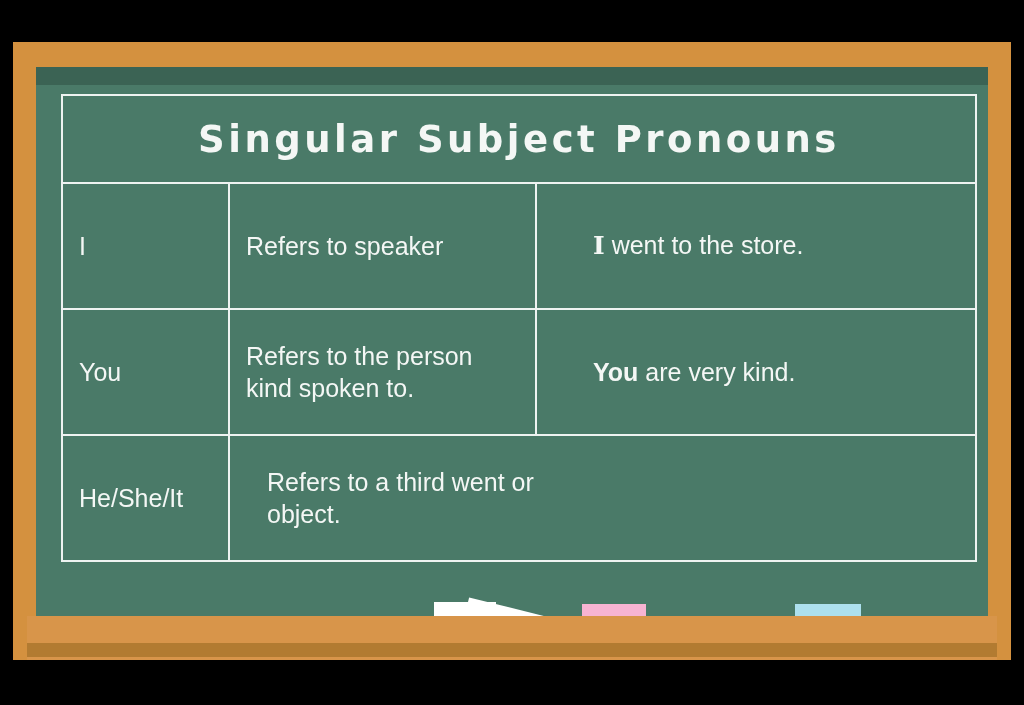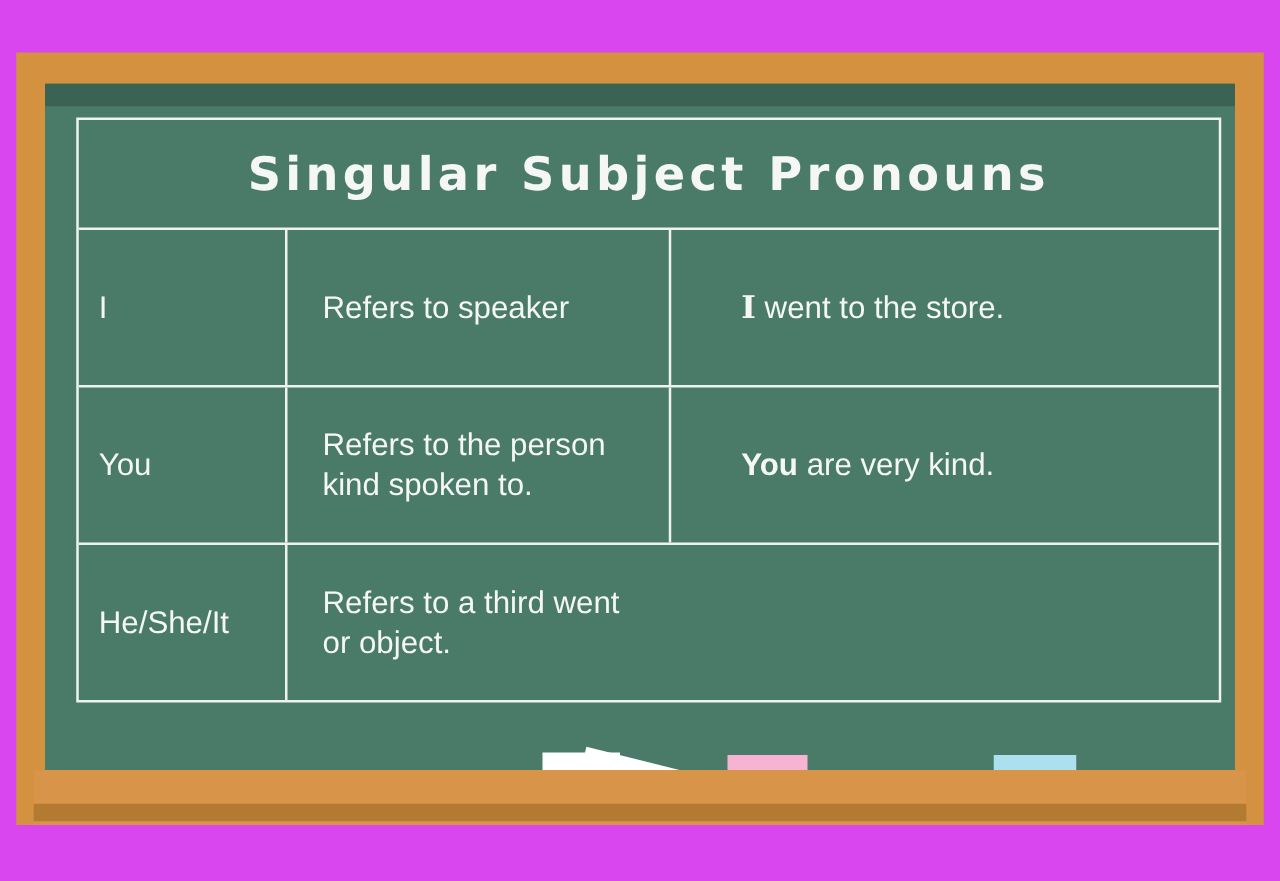--- a/index.html
+++ b/index.html
@@ -10,21 +10,21 @@
   }
   body {
     font-family: "Liberation Sans", sans-serif;
     -webkit-font-smoothing: antialiased;
   }
 
   #stage {
     position: relative;
     width: 1024px;
     height: 705px;
-    background: #d946ef;
+    background: #000000;
     overflow: hidden;
   }
 
   
   .frame {
     position: absolute;
     left: 13px;
     top: 42px;
     width: 998px;
     height: 618px;
@@ -135,20 +135,21 @@
   }
 
   .row {
     flex: 1 1 0;
     display: flex;
     min-height: 0;
     border-bottom: 2px solid #eef3f1;
   }
   .row:last-child {
     border-bottom: none;
+    gap: 21px;
   }
 
   .cell {
     display: flex;
     align-items: center;
     box-sizing: border-box;
     padding: 0 16px;
     border-right: 2px solid #eef3f1;
     color: #f4f7f5;
     font-size: 25px;
@@ -156,21 +157,21 @@
   }
   .cell:last-child {
     border-right: none;
   }
 
   .col-pronoun { width: 167px; flex: none; }
   .col-meaning { width: 307px; flex: none; }
   .col-example { flex: 1 1 auto; }
 
   .col-pronoun .cell-text { font-size: 25px; }
-  .col-meaning .cell-text { font-size: 25px; margin-left: 12px; }
+  .col-meaning .cell-text { font-size: 25px; }
   .col-example .cell-text { font-size: 25px; margin-left: 40px; }
 
   .example-strong {
     font-weight: bold;
   }
   .example-serif {
     font-weight: bold;
     font-family: "DejaVu Serif", serif;
   }
 </style>

